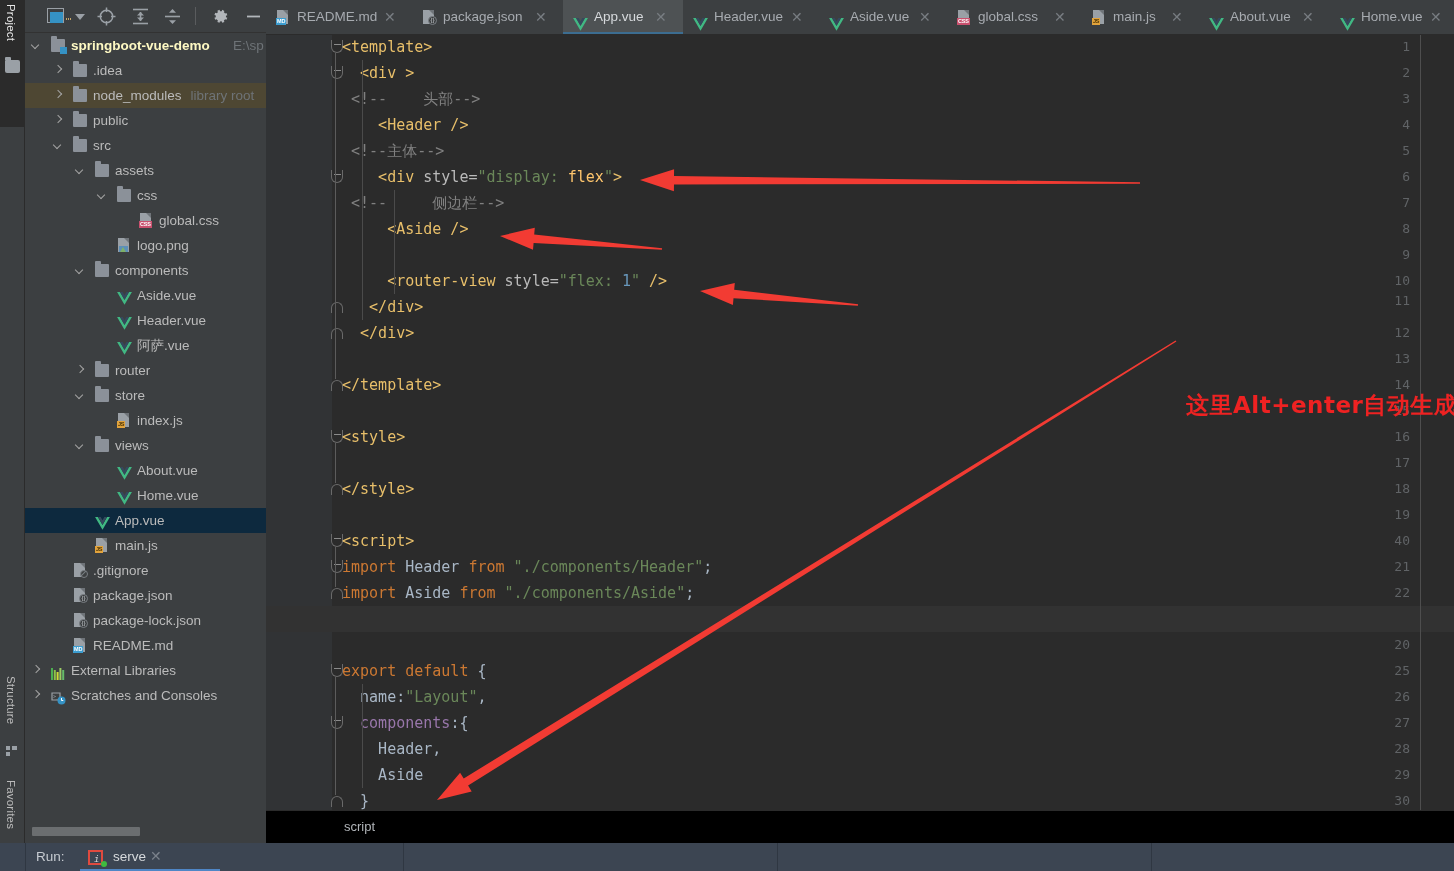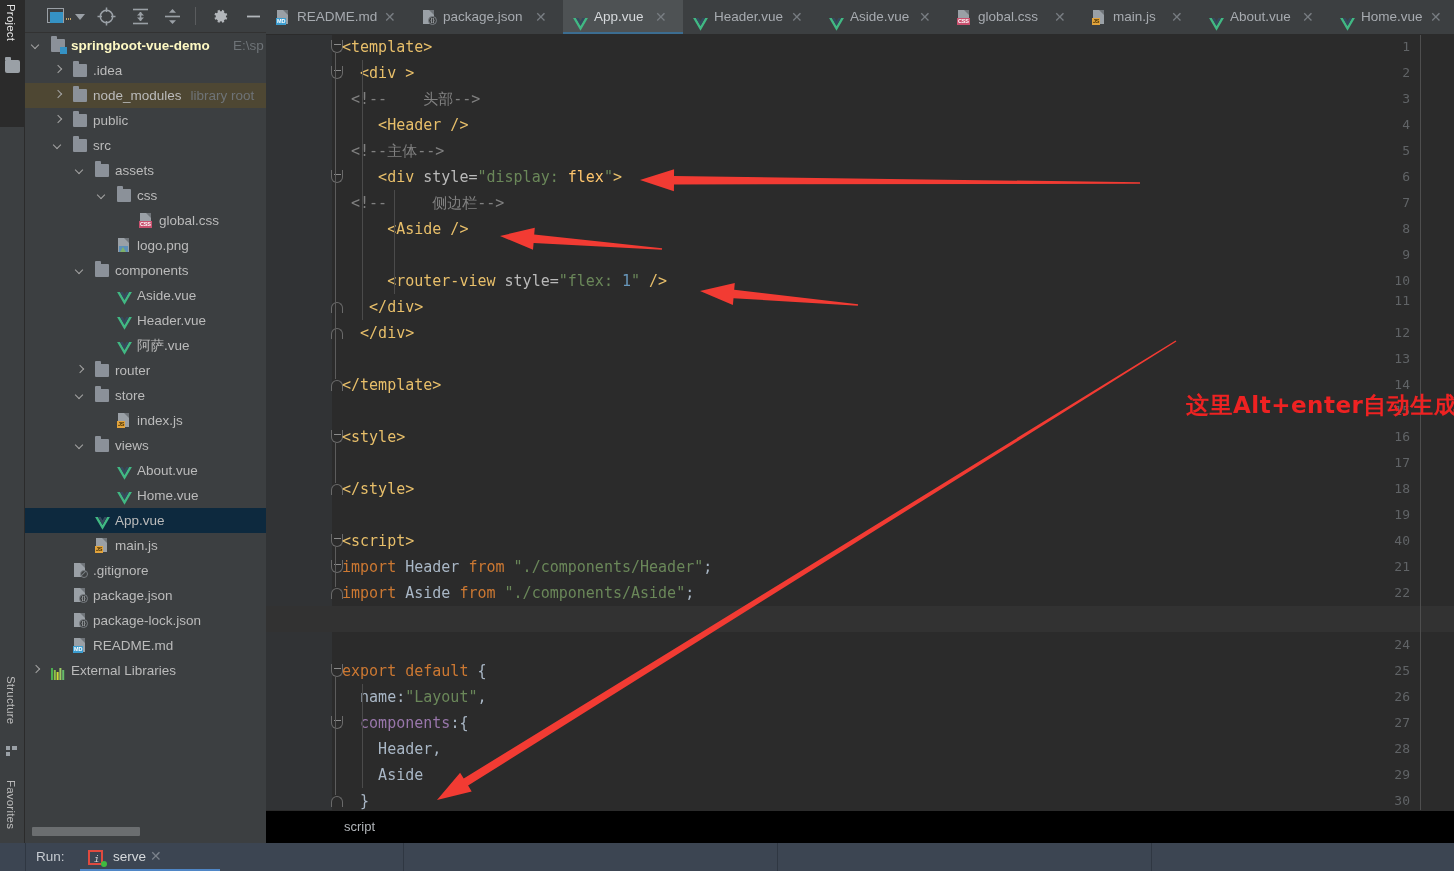--- a/index.html
+++ b/index.html
@@ -469,20 +469,31 @@
         <div class="arrow" style="left:6px"></div>
         <div class="fileico" style="left:26px"><svg width="15" height="14" viewBox="0 0 15 14">
             <rect x="0" y="2" width="2" height="12" fill="#4caf50"></rect>
             <rect x="2.8" y="4" width="2" height="10" fill="#8bc34a"></rect>
             <rect x="5.6" y="6" width="2" height="8" fill="#cddc39"></rect>
             <rect x="8.399999999999999" y="2" width="2" height="12" fill="#9ccc65"></rect>
             <rect x="11.2" y="4" width="2" height="10" fill="#66bb6a"></rect>
           </svg></div>
         <span class="lbl" style="left:46px;">External Libraries</span>
       </div>
+      <div class="row">
+        <div class="arrow" style="left:6px"></div>
+        <div class="fileico" style="left:26px"><svg width="15" height="14" viewBox="0 0 15 14">
+            <path d="M1 2 L9 2 L9 9 L1 9 Z" fill="none" stroke="#9aa0a6" stroke-width="1.2"></path>
+            <text x="2" y="7.4" font-size="5" fill="#9aa0a6" font-family="monospace">&gt;_</text>
+            <circle cx="10.5" cy="9.5" r="4" fill="#3592c4"></circle>
+            <line x1="10.5" y1="7" x2="10.5" y2="9.5" stroke="#fff" stroke-width="1"></line>
+            <line x1="10.5" y1="9.5" x2="12.3" y2="9.5" stroke="#fff" stroke-width="1"></line>
+          </svg></div>
+        <span class="lbl" style="left:46px;">Scratches and Consoles</span>
+      </div>
     </div>
   <div class="tree-bottomstrip"></div>
   <div class="hscroll"></div>
 
   <div class="tabbar" id="tabbar">
       <div class="tab" style="left: 0px; width: 146px;">
         <div class="ti">
           <div class="sheet"></div>
           <div class="tagbox tag-md">MD</div>
         </div>
@@ -607,21 +618,21 @@
         </div>
         <div class="lineno" style="top: 519px;">21</div>
         <div class="fold minus" style="top: 519px;">
           <div class="shape"></div>
         </div>
         <div class="lineno" style="top: 545px;">22</div>
         <div class="fold end" style="top: 545px;">
           <div class="shape"></div>
         </div>
         <div class="lineno cur" style="top: 571px;">23</div>
-        <div class="lineno" style="top: 597px;">24</div>
+        <div class="lineno" style="top: 597px;">20</div>
         <div class="lineno" style="top: 623px;">25</div>
         <div class="fold minus" style="top: 623px;">
           <div class="shape"></div>
         </div>
         <div class="lineno" style="top: 649px;">26</div>
         <div class="lineno" style="top: 675px;">27</div>
         <div class="fold minus" style="top: 675px;">
           <div class="shape"></div>
         </div>
         <div class="lineno" style="top: 701px;">28</div>

